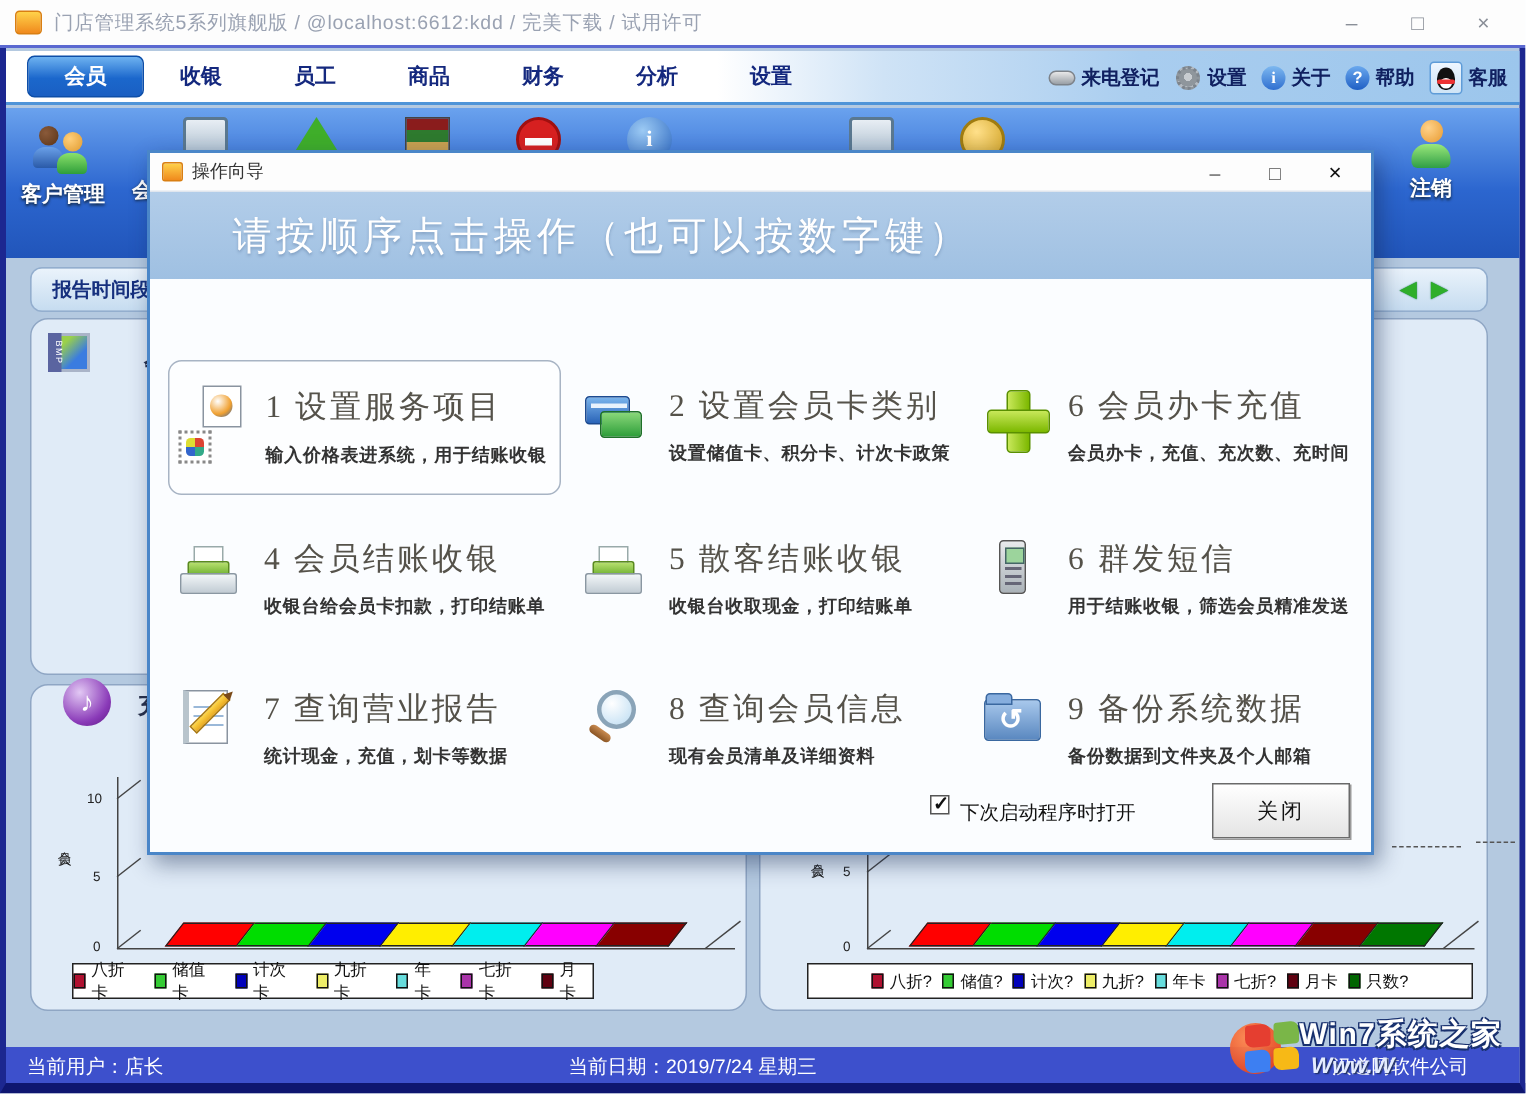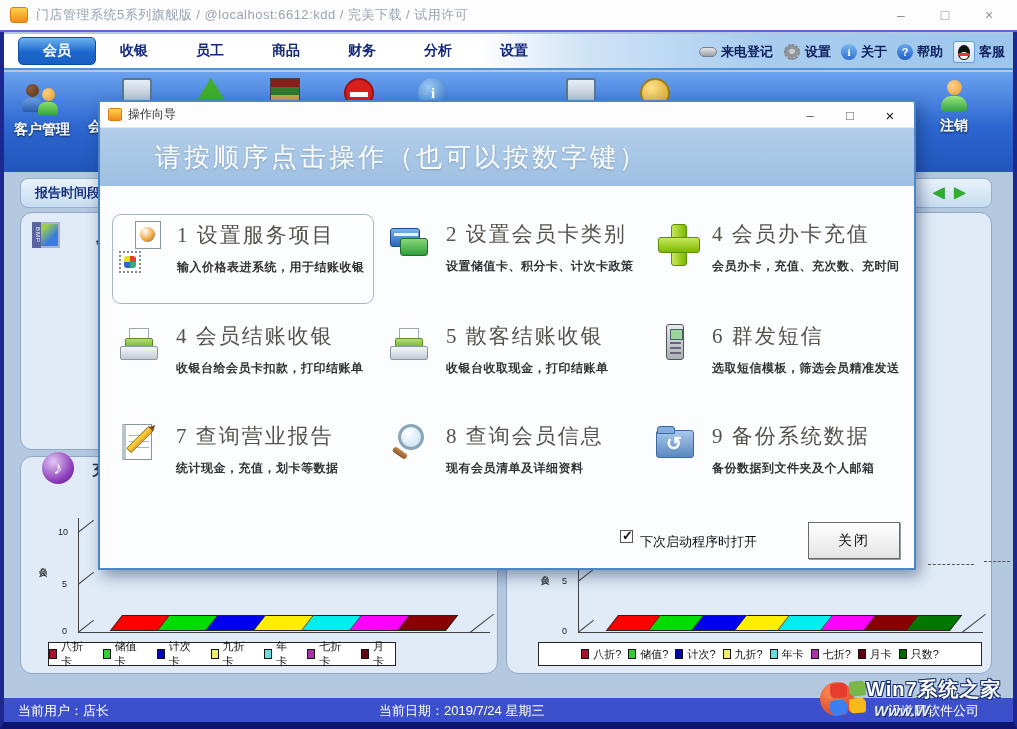--- a/index.html
+++ b/index.html
@@ -91,21 +91,21 @@
 
 .dialog { position:absolute; left:98px; top:100px; width:818px; height:470px; background:#fbfdff; border:2px solid #4a86c8; box-shadow:4px 6px 14px rgba(20,40,80,.45); z-index:10; }
 .dlg-titlebar { height:26px; background:#fdfdfd; display:flex; align-items:center; border-bottom:1px solid #e0e6ee; }
 .dlg-titlebar .dico { width:14px; height:13px; margin:0 6px 0 8px; border-radius:2px; background:linear-gradient(#ffd24a,#f08a1d); border:1px solid #d97f12; }
 .dlg-titlebar .dtext { font-size:12px; color:#333; }
 .dlg-ctrls { position:absolute; right:4px; top:0; height:26px; display:flex; }
 .dlg-ctrls .wc { width:40px; height:26px; display:flex; align-items:center; justify-content:center; color:#555; font-size:13px; }
 .dlg-ctrls .wc.close { color:#111; font-size:15px; }
 .dlg-header { height:58px; background:linear-gradient(#b2cde9,#9fc0e2); display:flex; align-items:center; }
 .dlg-header .htext { color:#fff; font-size:26px; letter-spacing:3px; padding-left:55px; text-shadow:0 1px 2px rgba(60,90,130,.35); }
-.witem { position:absolute; display:flex; align-items:flex-start; gap:10px; width:262px; height:90px; padding:6px 6px; }
+.witem { position:absolute; display:flex; align-items:flex-start; gap:10px; width:262px; height:90px; padding:16px 6px;margin-top:26px; }
 .witem.first { border:1px solid #a8b4c4; border-radius:9px; background:#fdfeff; }
 .wtitle { font-size:21px; color:#55524a; letter-spacing:2px; white-space:nowrap; font-family:"Liberation Serif", serif; }
 .wsub { font-size:12px; color:#333; margin-top:10px; letter-spacing:.5px; white-space:nowrap;font-weight:bold; }
 .dlg-bottom { position:absolute; left:0; right:0; top:414px; height:40px; display:flex; align-items:center; }
 .chk { width:13px; height:13px; border:1px solid #555; background:#fff; margin-left:520px; position:relative; }
 .chk.checked::after { content:"✓"; position:absolute; left:1px; top:-3px; font-size:13px; font-weight:bold; color:#111; }
 .chklabel { font-size:13px; color:#111; margin-left:7px;margin-top:12px; }
 .btn-close { position:absolute; left:708px; top:6px; width:92px; height:37px; background:linear-gradient(#ffffff,#e4e4e4); border:1px solid #6a6a6a; box-shadow:1px 1px 0 #9a9a9a; font-size:14px; color:#111; display:flex; align-items:center; justify-content:center; letter-spacing:2px; }
 
 
@@ -398,21 +398,21 @@
     <div class="wtext">
       <div class="wtitle">2 设置会员卡类别</div>
       <div class="wsub">设置储值卡、积分卡、计次卡政策</div>
     </div>
   </div>
   <div class="witem" style="left:548px; top:112px;">
     <div class="icn">
         <div class="plus-i"></div>
       </div>
     <div class="wtext">
-      <div class="wtitle">4 会员办卡充值</div>
+      <div class="wtitle">6 会员办卡充值</div>
       <div class="wsub">会员办卡，充值、充次数、充时间</div>
     </div>
   </div>
 
   <div class="witem" style="left:12px; top:214px;">
     <div class="icn">
         <div class="printer">
           <div class="paper"></div>
           <div class="lid"></div>
           <div class="body"></div>
@@ -435,21 +435,21 @@
       <div class="wtitle">5 散客结账收银</div>
       <div class="wsub">收银台收取现金，打印结账单</div>
     </div>
   </div>
   <div class="witem" style="left:548px; top:214px;">
     <div class="icn">
         <div class="phone6"></div>
       </div>
     <div class="wtext">
       <div class="wtitle">6 群发短信</div>
-      <div class="wsub">选取短信模板，筛选会员精准发送</div>
+      <div class="wsub">用于结账收银，筛选会员精准发送</div>
     </div>
   </div>
 
   <div class="witem" style="left:12px; top:314px;">
     <div class="icn">
         <div class="pad7"></div>
         <div class="pencil7"></div>
       </div>
     <div class="wtext">
       <div class="wtitle">7 查询营业报告</div>

